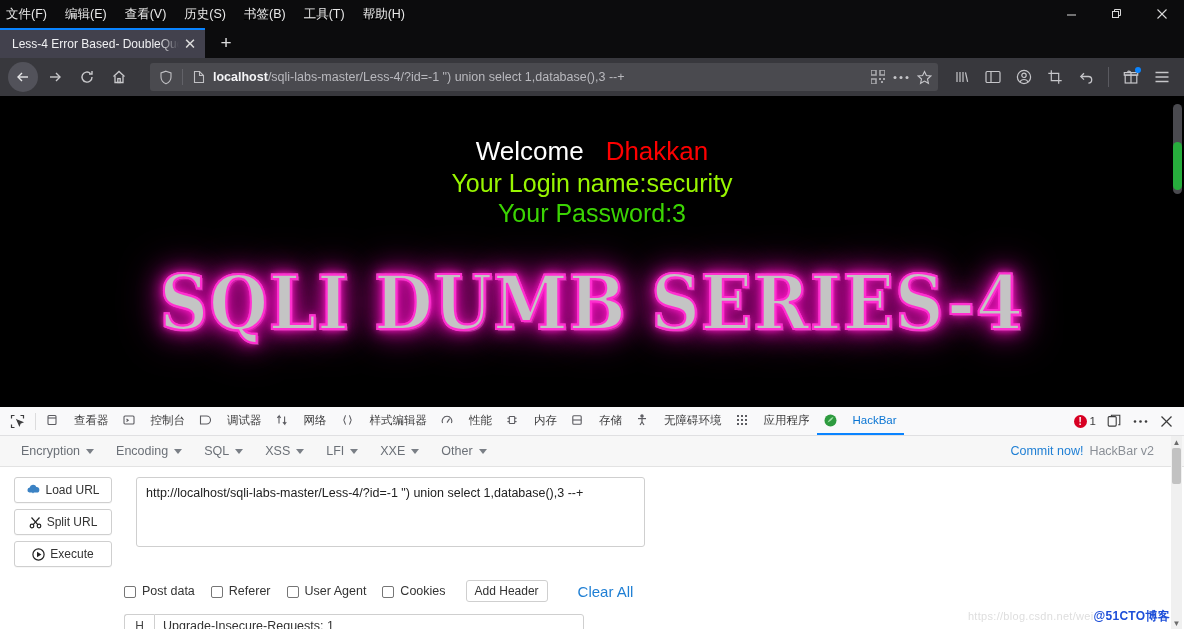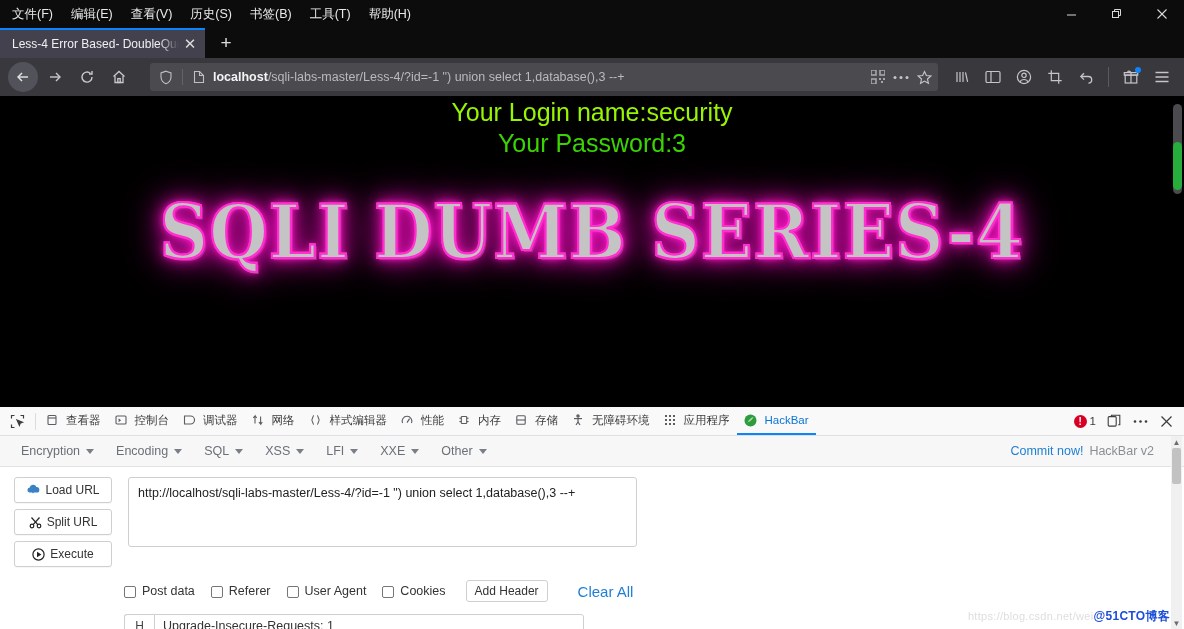--- a/index.html
+++ b/index.html
@@ -7,21 +7,21 @@
     width: 1184px; height: 629px;
     overflow: hidden;
     font-family: "Liberation Sans", sans-serif;
     background: #0c0c0d;
   }
   .app { width: 1184px; height: 629px; position: relative; display: flex; flex-direction: column; }
 
   
   .titlebar {
     height: 28px; background: #0c0c0d; display: flex; align-items: flex-end;
-    padding-left: 10px; flex: 0 0 28px; text-decoration: underline;
+    padding-left: 4px; flex: 0 0 28px; text-decoration: underline;
   }
   .menu-items { display: flex; gap: 14px; }
   .menu-item {
     color: #e8e8e8; font-size: 12.5px; line-height: 28px; padding: 0 2px;
     white-space: nowrap; cursor: default;
   }
   .win-controls { margin-left: auto; display: flex; height: 28px; }
   .win-btn {
     width: 45px; height: 28px; display: flex; align-items: center; justify-content: center;
     color: #d8d8d8;
@@ -122,21 +122,21 @@
 
   
   .devtools { flex: 1 1 auto; background: #f9f9fa; display: flex; flex-direction: column; min-height: 0; }
   .dt-tabbar {
     height: 29px; display: flex; align-items: center; border-bottom: 1px solid #e0e0e2;
     background: #f9f9fa; padding-left: 2px; flex: 0 0 29px;
   }
   .dt-pick { width: 30px; height: 28px; display: flex; align-items: center; justify-content: center; color: #3c3c3d; }
   .dt-vsep { width: 1px; height: 17px; background: #dcdcdd; margin: 0 3px; }
   .dt-tab {
-    display: flex; align-items: center; gap: 8px; height: 28px; padding: 0 7px;
+    display: flex; align-items: center; gap: 16px; height: 28px; padding: 0 7px;
     font-size: 11.5px; color: #3c3c3d; white-space: nowrap; border-bottom: 2px solid transparent;
   }
   .dt-tab.active { color: #0a75d3; border-bottom: 2px solid #0a84ff; }
   .dt-tab .ic { display: flex; align-items: center; color: #5c5c61; }
   .dt-right { margin-left: auto; display: flex; align-items: center; gap: 2px; padding-right: 6px; }
   .err-badge { display: flex; align-items: center; gap: 3px; font-size: 11.5px; color: #3c3c3d; margin-right: 4px; }
   .err-dot {
     width: 13px; height: 13px; border-radius: 50%; background: #d70022; color: #fff;
     font-size: 10px; font-weight: 700; display: flex; align-items: center; justify-content: center;
   }
@@ -151,21 +151,21 @@
   .hb-menu {
     font-size: 12.5px; color: #6b7077; padding: 3px 9px; display: flex; align-items: center; gap: 6px;
     border-radius: 3px;
   }
   .caret { width: 0; height: 0; border-left: 4px solid transparent; border-right: 4px solid transparent; border-top: 5px solid #7a7f86; }
   .hb-menubar-right { margin-left: auto; font-size: 12.5px; display: flex; gap: 6px; align-items: center; padding-right: 18px; }
   .commit { color: #1f7fd4; }
   .hbver { color: #8a8f96; }
 
   .hb-body { padding: 10px 0 0 14px; position: relative; }
-  .hb-row { display: flex; gap: 16px; }
+  .hb-row { display: flex; gap: 24px; }
   .hb-buttons { display: flex; flex-direction: column; gap: 6px; width: 98px; }
   .hb-btn {
     height: 26px; border: 1px solid #cfcfcf; border-radius: 3px; background: #fff;
     display: flex; align-items: center; justify-content: center; gap: 5px;
     font-size: 12px; color: #333; box-shadow: 0 1px 0 rgba(0,0,0,.03);
   }
   .hb-textarea {
     width: 509px; height: 70px; border: 1px solid #cfcfcf; border-radius: 3px;
     font-size: 12.5px; color: #222; padding: 7px 9px; resize: none; background: #fff;
     font-family: "Liberation Sans", sans-serif; outline: none; line-height: 1.35;
@@ -370,20 +370,23 @@
         <svg width="16" height="14" viewBox="0 0 16 14" stroke="currentColor" stroke-width="1.5">
             <line x1="1.5" y1="2.5" x2="14.5" y2="2.5"></line>
             <line x1="1.5" y1="7" x2="14.5" y2="7"></line>
             <line x1="1.5" y1="11.5" x2="14.5" y2="11.5"></line>
           </svg>
       </div>
     </div>
   </div>
 
   <div class="content">
+    <div class="welcome-line">
+      <span class="w">Welcome</span><span class="d">Dhakkan</span>
+    </div>
     <div class="login-line">Your Login name:security</div>
     <div class="pass-line">Your Password:3</div>
     <div class="banner-wrap">
       <div class="banner">SQLI DUMB SERIES-4</div>
     </div>
     <div class="page-scrollbar">
       <div class="thumb"></div>
     </div>
   </div>
 

